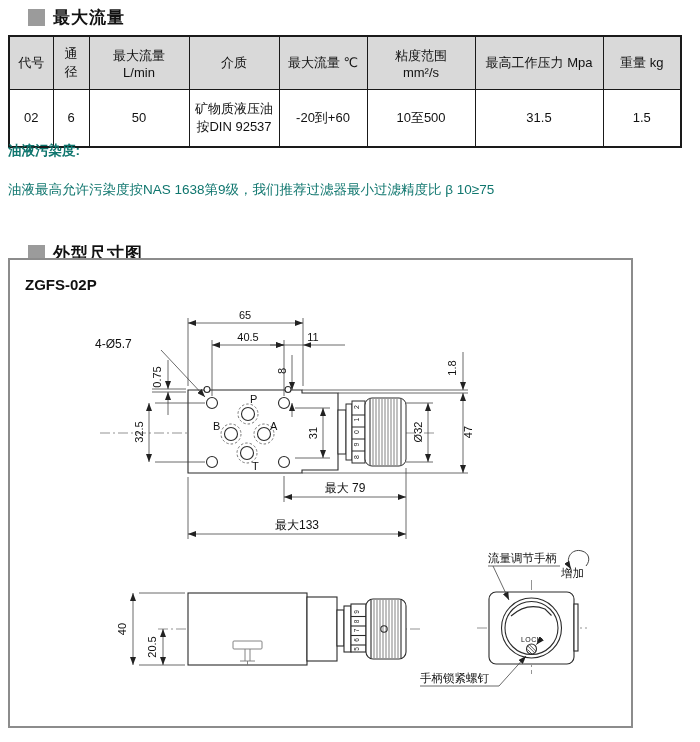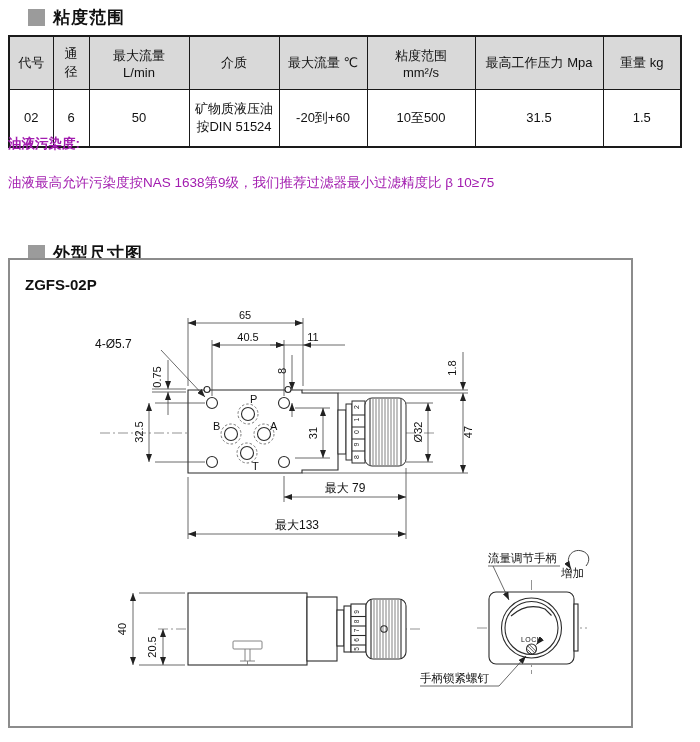--- a/index.html
+++ b/index.html
@@ -13,38 +13,38 @@
   #sec2 { top:242px;font-family:Liberation Mono, monospace; }
 
   table.params { position:absolute; left:8px; top:35px; width:672px;
     border-collapse:collapse; border:2px solid #1a1a1a; table-layout:fixed; }
   table.params th, table.params td { border:1px solid #1a1a1a; text-align:center;
     vertical-align:middle; font-size:13px; color:#111; font-weight:normal; }
   table.params th { background:#d9d9d9; height:33px; padding:8px; }
   table.params td { height:57px; padding:2px; }
   td.medium-cell { white-space:pre-line; line-height:1.35; }
 
-  .note { position:absolute; left:8px; top:135px; width:660px; color:#a21caf; }
+  .note { position:absolute; left:8px; top:142px; width:660px; color:#0f766e; }
   .note .note-title { font-size:13.5px; font-weight:bold; }
   .note .note-body { font-size:13.5px; margin-top:21px; }
 
   .diagram-box { position:absolute; left:8px; top:258px; width:625px; height:470px;
     border:2px solid #8c8c8c; background:#fff; }
   .diagram-box svg { position:absolute; left:0; top:0; }
 
   .model-title { font-weight:bold; }
 </style>
 </head>
 <body>
 
 <div class="page">
 
   <div class="sec-header" id="sec1">
     <span class="bullet"></span>
-    <span class="sec-title">粘度范围</span>
+    <span class="sec-title">最大流量</span>
   </div>
 
   <table class="params">
     <colgroup>
       <col style="width:44px">
         <col style="width:36px">
         <col style="width:100px">
         <col style="width:90px">
       <col style="width:88px">
         <col style="width:108px">
@@ -60,21 +60,21 @@
       <th>最大流量 ℃</th>
       <th>粘度范围 mm²/s</th>
       <th>最高工作压力 Mpa</th>
       <th>重量 kg</th>
     </tr>
     <tr>
       <td>02</td>
       <td>6</td>
       <td>50</td>
       <td class="medium-cell">矿物质液压油
-按DIN 51524</td>
+按DIN 92537</td>
       <td>-20到+60</td>
       <td>10至500</td>
       <td>31.5</td>
       <td>1.5</td>
     </tr>
   </tbody>
     </table>
 
   <div class="note">
     <div class="note-title">油液污染度:</div>

